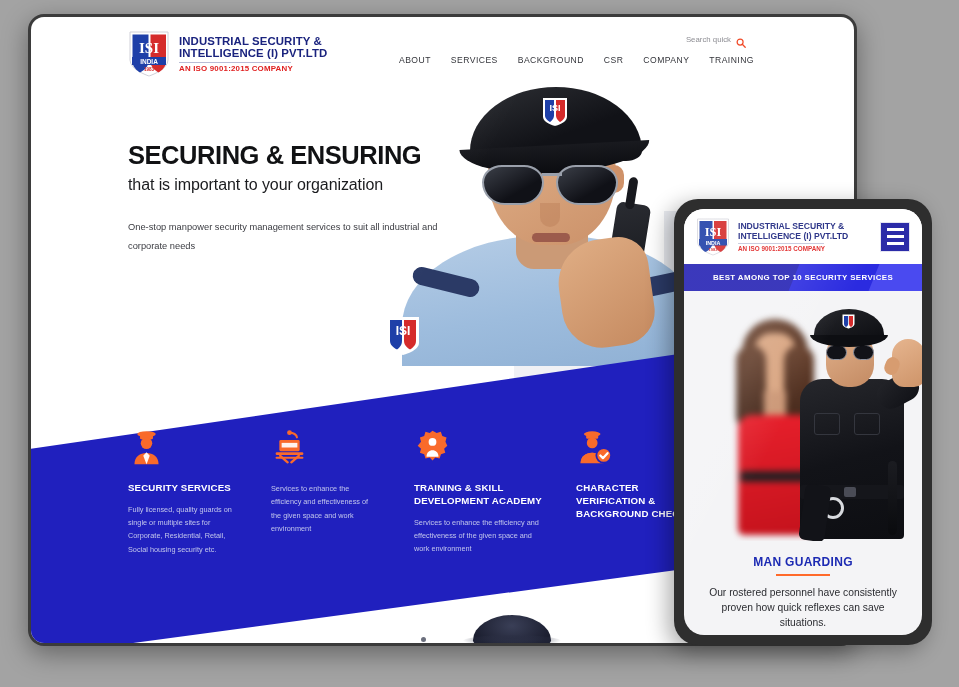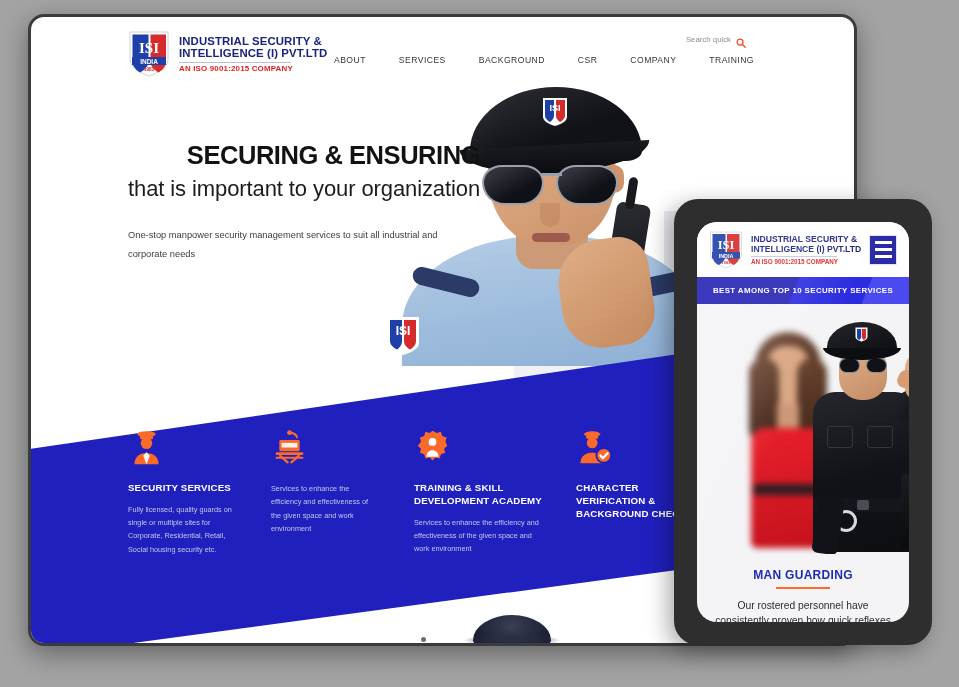--- a/index.html
+++ b/index.html
@@ -50,21 +50,21 @@
 
   .searchbox {
     position: absolute; right: 108px; top: 17px;
     display: flex; align-items: center; gap: 5px;
   }
   .search-label { font-size: 7.8px; color: #8d8d93; }
   .search-ico { width: 10px; height: 10px; display:block; }
 
   .mainnav {
     position: absolute; right: 100px; top: 38px;
-    display: flex; gap: 33px;
+    display: flex; gap: 20px;
   }
   .mainnav a {
     font-size: 8.6px; color: #33343a; letter-spacing: .45px;
     text-decoration: none; font-weight: 500; white-space: nowrap;
   }
 
   
   .hero { position: absolute; left:0; top:0; width: 100%; height: 100%; }
   .hero-photo {
     position: absolute; right: 60px; top: 44px;
@@ -164,25 +164,25 @@
   }
   .g-radio:before{
     content:""; position:absolute; left:8px; top:-26px; width:9px; height:32px;
     background:#18191e; border-radius:5px;
   }
   .g-badge-sleeve { position:absolute; left: 22px; top: 255px; width: 34px; height: 40px; }
 
   .hero-copy { position: absolute; left: 97px; top: 124px; z-index: 30; }
   .h1a, .h1b {
     font-size: 25.5px; font-weight: 800; color: #111214;
-    letter-spacing: -.45px; line-height: 1.17; white-space: nowrap; text-align: right;
+    letter-spacing: -.45px; line-height: 1.17; white-space: nowrap;
   }
   .h2 {
     margin-top: 5px;
-    font-size: 22px; font-weight: 400; color: #1b1c1f;
+    font-size: 16px; font-weight: 400; color: #1b1c1f;
     letter-spacing: -.1px; white-space: nowrap;
   }
   .hero-sub {
     margin-top: 24px; font-size: 9.3px; color: #3b3c42;
     line-height: 2.1; max-width: 310px;
   }
 
   
   .band {
     position: absolute; left: -2px; top: 310px; width: 835px; height: 330px;
@@ -220,21 +220,21 @@
     position:absolute; left: 390px; bottom: 1px; width:5px; height:5px;
     background:#6b6f7d; border-radius:50%; z-index:26;
   }
 
   
   .phone-frame {
     position: absolute; left: 674px; top: 199px;
     width: 258px; height: 446px;
     background: #2e2e2e; border-radius: 24px;
     box-shadow: -6px 6px 22px rgba(0,0,0,.33);
-    padding: 23px;
+    padding: 10px;
     z-index: 60;
   }
   .phone-screen {
     position: relative; width: 100%; height: 100%;
     background: #f4f4f6; border-radius: 20px; overflow: hidden;
   }
   .ph-header {
     height: 55px; background: #ffffff;
     display: flex; align-items: center; padding: 0 12px; gap: 8px;
   }

